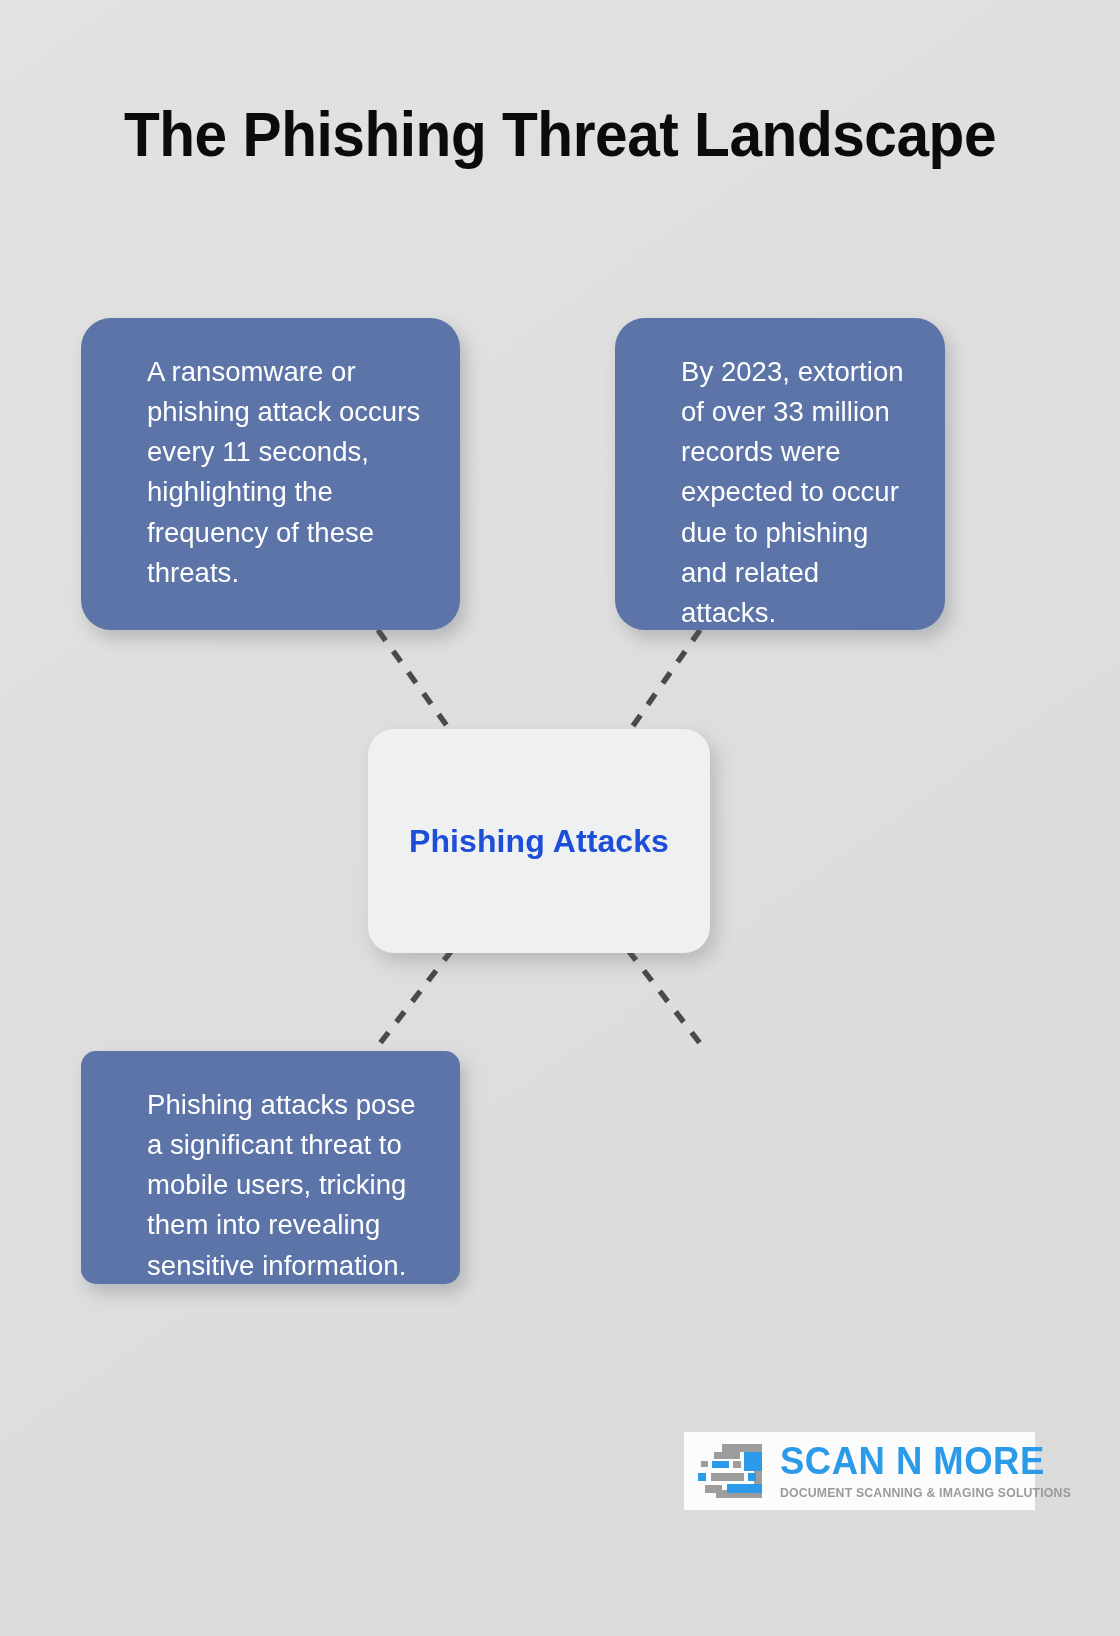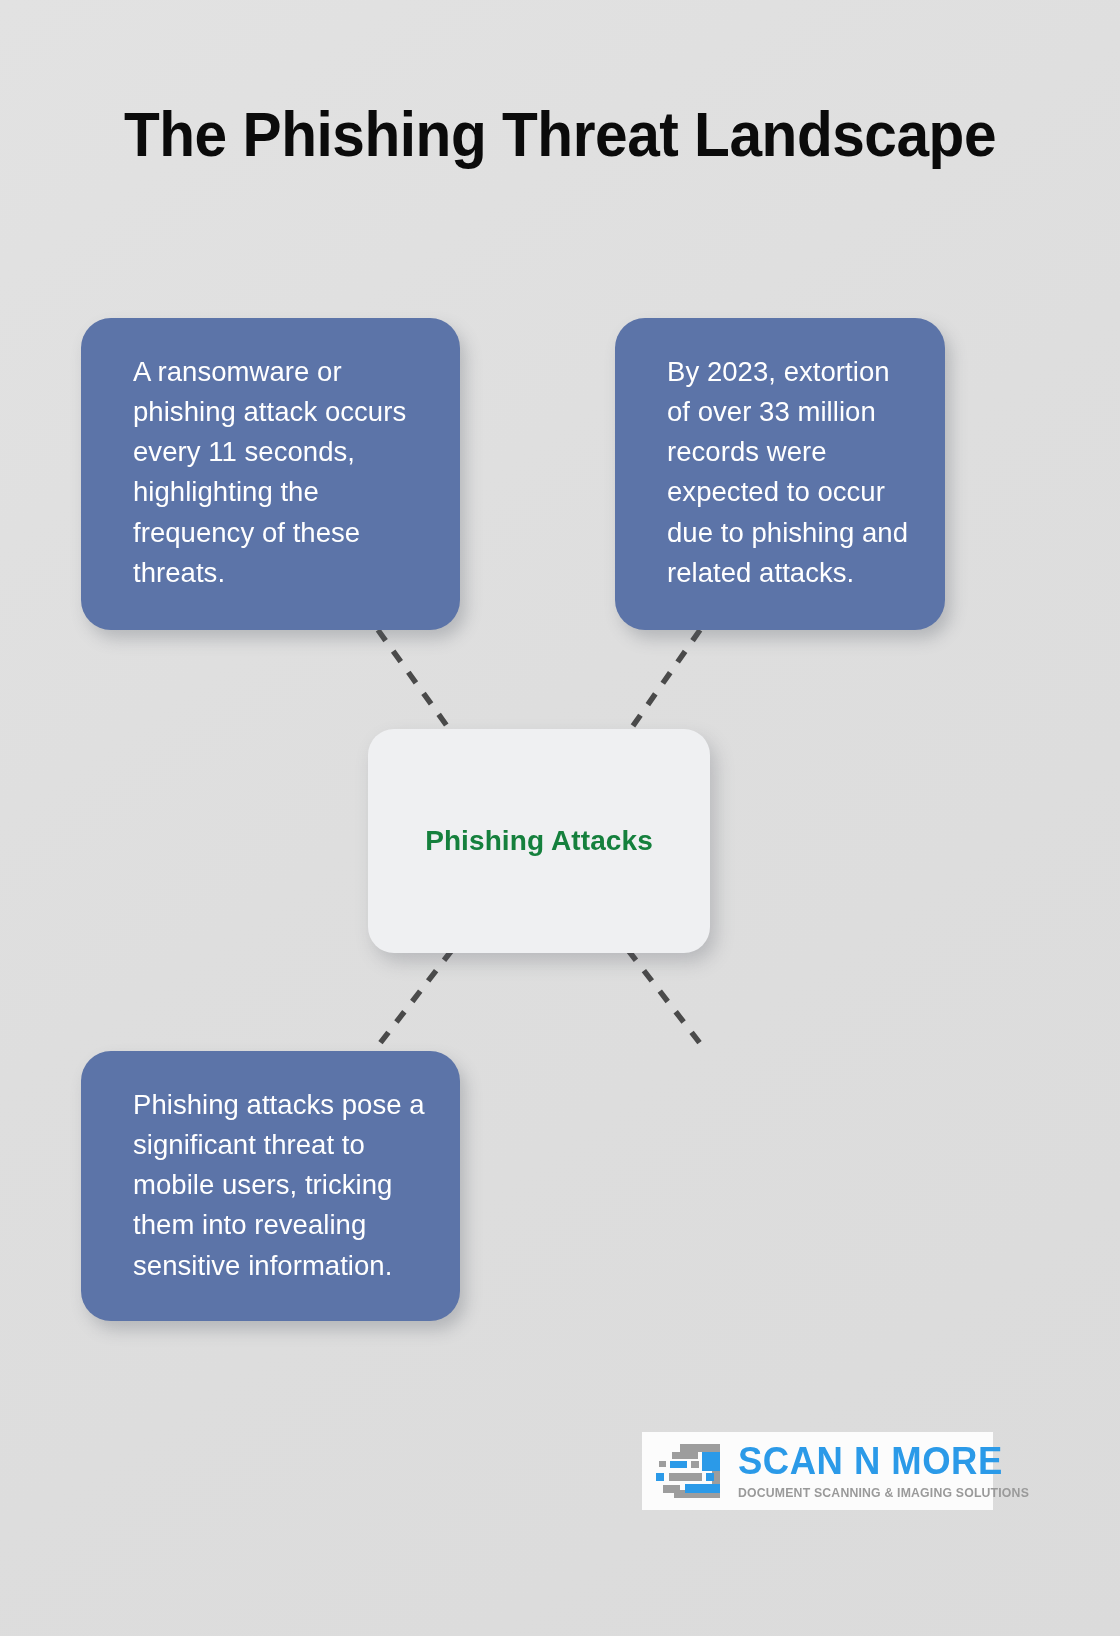--- a/index.html
+++ b/index.html
@@ -55,31 +55,31 @@
   .card {
     position: absolute;
     box-sizing: border-box;
     border-radius: 30px;
     background: #5c74a8;
     color: #ffffff;
     font-size: 27.5px;
     line-height: 1.46;
     letter-spacing: 0.05px;
     box-shadow: 6px 9px 16px rgba(90, 95, 105, 0.30);
-    padding: 34px 30px 30px 30px;
+    padding: 34px 30px 30px 44px;
     display: block;
   }
   .card .card-text {
     display: block;
     white-space: pre-line;
   }
 
   #card-tl { left: 81px;  top: 318px;  width: 379px; height: 312px; }
   #card-tr { left: 615px; top: 318px;  width: 330px; height: 312px; }
-  #card-bl { left: 81px;  top: 1051px; width: 379px; height: 270px; }
+  #card-bl { left: 81px;  top: 1051px; width: 379px; height: 233px; border-radius: 15px; }
   #card-br { left: 615px; top: 1051px; width: 395px; height: 270px; }
 
   #card-tl .card-text,
   #card-bl .card-text { padding-left: 22px; }
   #card-tr .card-text,
   #card-br .card-text { padding-left: 22px; }
 
   
   #center-node {
     position: absolute;
@@ -89,31 +89,31 @@
     height: 224px;
     box-sizing: border-box;
     border-radius: 26px;
     background: #eff0f2;
     box-shadow: 6px 9px 18px rgba(90, 95, 105, 0.28);
     display: flex;
     align-items: center;
     justify-content: center;
   }
   #center-node .center-label {
-    font-size: 28px;
-    font-weight: bold;
-    color: #15803d;
+    font-size: 32px;
+    font-weight: bold;
+    color: #1d4ed8;
     letter-spacing: 0.1px;
     text-align: center;
   }
 
   
   #logo {
     position: absolute;
-    left: 642px;
+    left: 684px;
     top: 1432px;
     width: 351px;
     height: 78px;
     background: #fcfcfc;
     display: flex;
     align-items: center;
     padding: 0;
     box-sizing: border-box;
   }
   #logo-mark {

